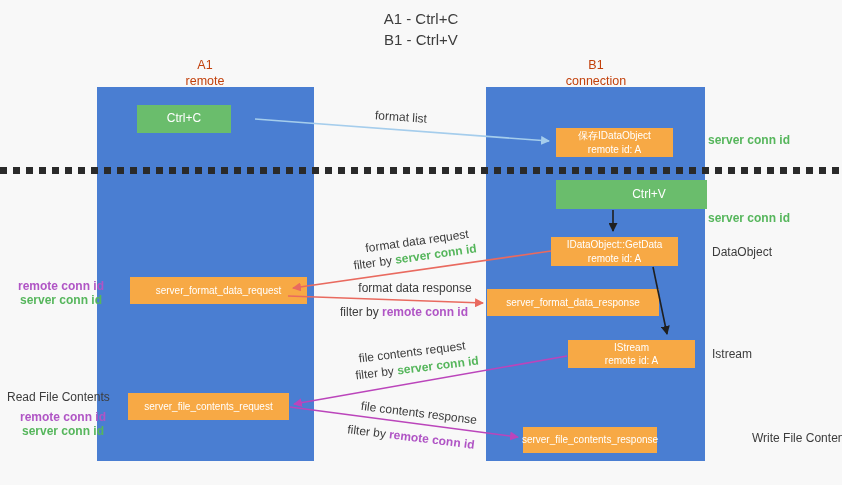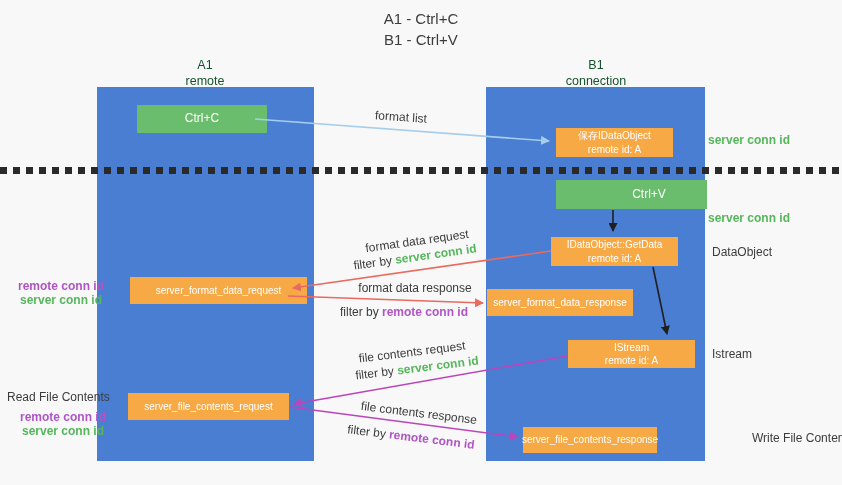--- a/index.html
+++ b/index.html
@@ -1,21 +1,21 @@
 <!DOCTYPE html>
 <html><head>
 <meta charset="utf-8">
 <style>
   html,body{margin:0;padding:0;}
   .stage{position:relative;width:842px;height:485px;background:#f8f8f8;
          font-family:"Liberation Sans",sans-serif;overflow:hidden;}
   .title{position:absolute;left:421px;top:8px;transform:translateX(-50%);
          text-align:center;font-size:15px;line-height:21px;color:#3c3c3c;z-index:3;white-space:nowrap;}
   .hdr{position:absolute;transform:translateX(-50%);text-align:center;
-       font-size:12.5px;line-height:16px;color:#14532d;z-index:3;white-space:nowrap;}
+       font-size:12.5px;line-height:16px;color:#c2410c;z-index:3;white-space:nowrap;}
   .col{position:absolute;background:#4a7ed2;z-index:1;}
   .divider{position:absolute;left:0;top:167px;width:842px;height:7px;z-index:2;
            background:repeating-linear-gradient(90deg,#2a2a2a 0 7px,transparent 7px 13px);}
   .node{position:absolute;display:flex;flex-direction:column;align-items:center;justify-content:center;
         color:#fff;font-size:10px;line-height:13.5px;text-align:center;z-index:4;white-space:nowrap;}
   .green{background:#6abd6c;}
   .orange{background:#f7a945;}
   .flabel{position:absolute;white-space:nowrap;font-size:12px;color:#3c3c3c;z-index:3;
           transform:translate(-50%,-50%) rotate(var(--r,0deg));}
   .side{position:absolute;white-space:nowrap;font-size:12px;z-index:3;}
@@ -41,21 +41,21 @@
   <div class="hdr" style="left:596px;top:57px;">
     <div>B1</div>
     <div>connection</div>
   </div>
 
   <div class="col" style="left:97px;top:87px;width:217px;height:374px;"></div>
   <div class="col" style="left:486px;top:87px;width:219px;height:374px;"></div>
 
   <div class="divider"></div>
 
-  <div class="node green" style="left:137px;top:105px;width:130px;height:28px;font-size:12px;">
+  <div class="node green" style="left:137px;top:105px;width:94px;height:28px;font-size:12px;">
     <span>Ctrl+C</span>
   </div>
 
   <div class="node orange" style="left:556px;top:128px;width:117px;height:29px;">
     <div>保存IDataObject</div>
     <div>remote id: A</div>
   </div>
 
   <div class="node green" style="left:556px;top:180px;width:116px;height:29px;font-size:12px;padding-left:35px;">
     <span>Ctrl+V</span>
@@ -63,21 +63,21 @@
 
   <div class="node orange" style="left:551px;top:237px;width:127px;height:29px;">
     <div>IDataObject::GetData</div>
     <div>remote id: A</div>
   </div>
 
   <div class="node orange" style="left:130px;top:277px;width:177px;height:27px;">
     <span>server_format_data_request</span>
   </div>
 
-  <div class="node orange" style="left:487px;top:289px;width:146px;height:27px;">
+  <div class="node orange" style="left:487px;top:289px;width:172px;height:27px;">
     <span>server_format_data_response</span>
   </div>
 
   <div class="node orange" style="left:568px;top:340px;width:127px;height:28px;">
     <div>IStream</div>
     <div>remote id: A</div>
   </div>
 
   <div class="node orange" style="left:128px;top:393px;width:161px;height:27px;">
     <span>server_file_contents_request</span>

